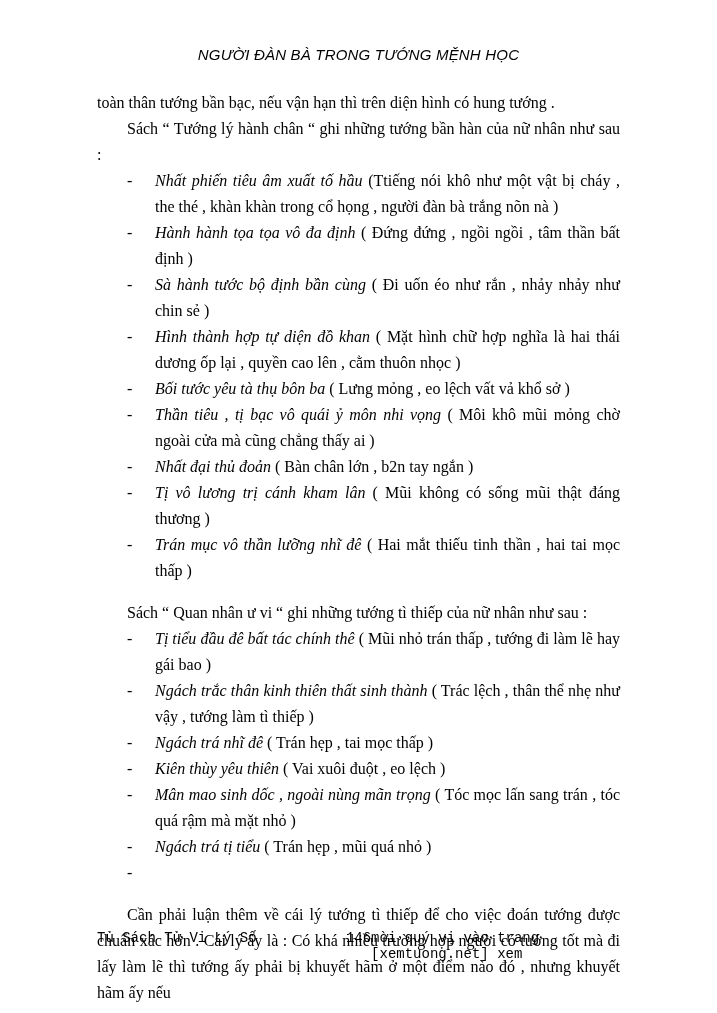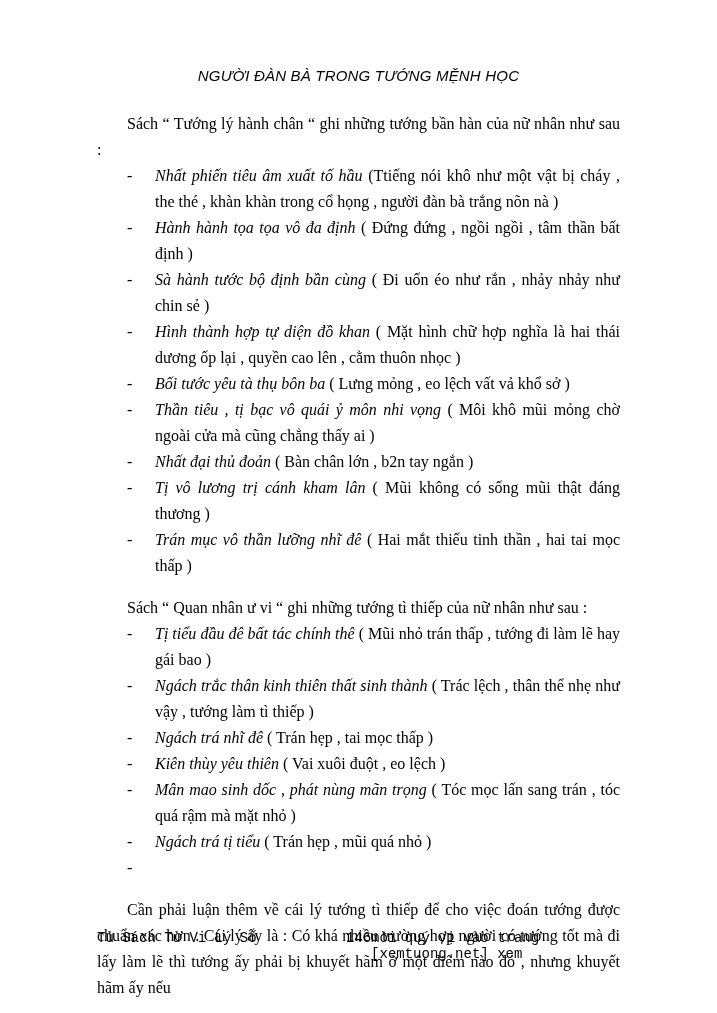--- a/index.html
+++ b/index.html
@@ -8,21 +8,21 @@
     width: 717px;
     height: 1013px;
     background: #ffffff;
     color: #000000;
     font-family: "Liberation Serif", serif;
     font-size: 16px;
     overflow: hidden;
     box-sizing: border-box;
   }
   .header {
-    padding-top: 67px;
+    padding-top: 46px;
     text-align: center;
     font-family: "Liberation Sans", sans-serif;
     font-style: italic;
     font-size: 15px;
     letter-spacing: 0.2px;
   }
   .body {
     margin: 27px 97px 0 97px;
     line-height: 26px;
   }
@@ -54,20 +54,21 @@
 </head>
 <body>
 
 <div class="page">
 
   <div class="header">
     <span>NGƯỜI ĐÀN BÀ TRONG TƯỚNG MỆNH HỌC</span>
   </div>
 
   <div class="body">
+    <p>toàn thân tướng bần bạc, nếu vận hạn thì trên diện hình có hung tướng .</p>
     <p class="indent">Sách “ Tướng lý hành chân “ ghi những tướng bần hàn của nữ nhân như sau :</p>
     <div class="list">
         <div class="li">
           <span class="dash">-</span>
           <span class="li-text"><i>Nhất phiến tiêu âm xuất tố hầu</i><span> (Ttiếng nói khô như một vật bị cháy , the thé , khàn khàn trong cổ họng , người đàn bà trắng nõn nà )</span></span>
         </div>
         <div class="li">
           <span class="dash">-</span>
           <span class="li-text"><i>Hành hành tọa tọa vô đa định</i><span> ( Đứng đứng , ngồi ngồi , tâm thần bất định )</span></span>
         </div>
@@ -114,21 +115,21 @@
         <div class="li">
           <span class="dash">-</span>
           <span class="li-text"><i>Ngách trá nhĩ đê</i><span> ( Trán hẹp , tai mọc thấp )</span></span>
         </div>
         <div class="li">
           <span class="dash">-</span>
           <span class="li-text"><i>Kiên thùy yêu thiên</i><span> ( Vai xuôi đuột , eo lệch )</span></span>
         </div>
         <div class="li">
           <span class="dash">-</span>
-          <span class="li-text"><i>Mân mao sinh dốc , phát nùng mãn trọng</i><span> ( Tóc mọc lấn sang trán , tóc quá rậm mà mặt nhỏ )</span></span>
+          <span class="li-text"><i>Mân mao sinh dốc , ngoài nùng mãn trọng</i><span> ( Tóc mọc lấn sang trán , tóc quá rậm mà mặt nhỏ )</span></span>
         </div>
         <div class="li">
           <span class="dash">-</span>
           <span class="li-text"><i>Ngách trá tị tiểu</i><span> ( Trán hẹp , mũi quá nhỏ )</span></span>
         </div>
         <div class="li">
           <span class="dash">-</span>
         </div>
       </div>
     <div class="gap"></div>

